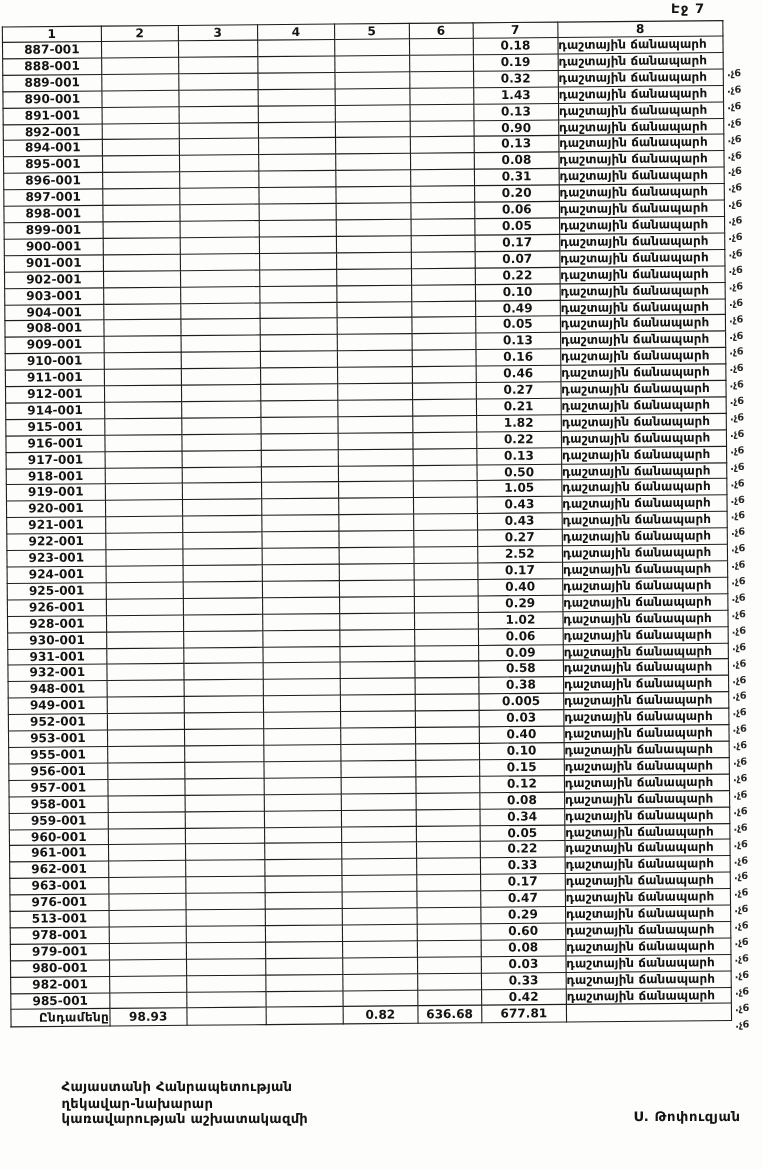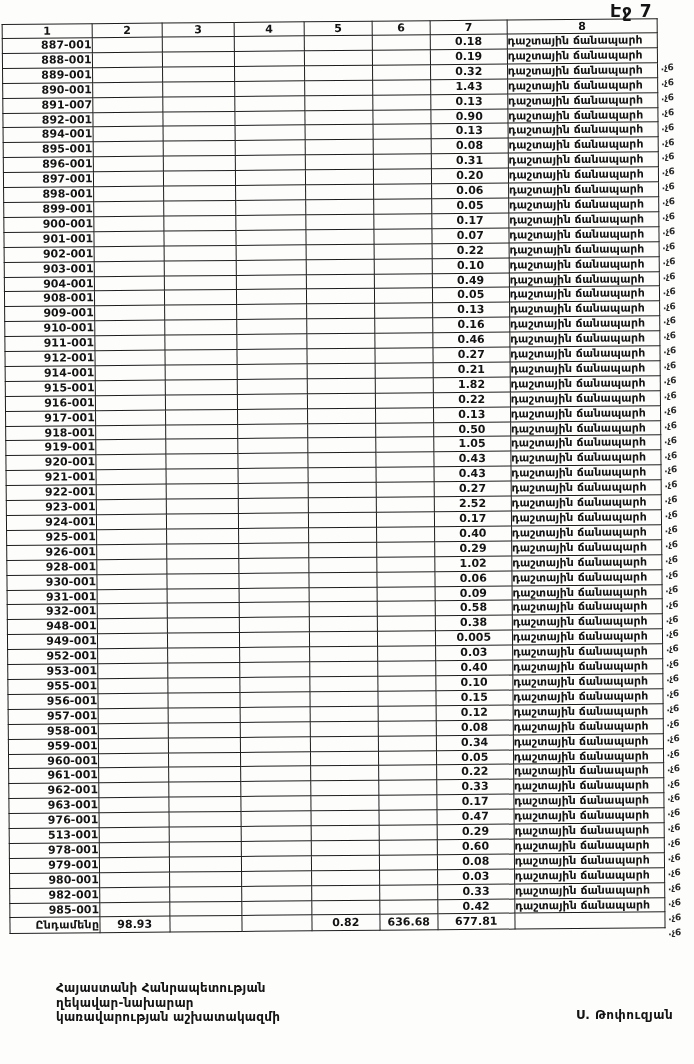--- a/index.html
+++ b/index.html
@@ -4,36 +4,36 @@
 <style>
   html,body { margin:0; padding:0; }
   body {
     width:694px; height:1064px; position:relative; overflow:hidden;
     background:#fdfdfc; color:#141414;
     font-family:"DejaVu Sans", sans-serif;
     -webkit-font-smoothing:none;
   }
   .page-label {
     position:absolute; top:1px; left:610px;
-    font-size:17px; font-weight:bold; letter-spacing:1px;
+    font-size:12px; font-weight:bold; letter-spacing:1px;
   }
   .table-wrap {
     position:absolute; left:6px; top:24px;
     transform:rotate(-0.5deg); transform-origin:0 55%;
   }
   table.doc { border-collapse:collapse; table-layout:fixed; }
   table.doc th, table.doc td {
     border:1.5px solid #1e1e1e; padding:0; overflow:visible;
     font-weight:bold; vertical-align:middle;
   }
   table.doc th {
     height:13px; font-size:11px; font-weight:bold; text-align:center; line-height:13px;
   }
   table.doc td { height:13.9px; line-height:13.9px; font-size:11px; }
-  td.c-id   { text-align:right; }
+  td.c-id   { text-align:center; }
   td.c-empty{ }
   td.c-val  { text-align:center; }
   td.c-road {
     text-align:left; font-size:10.4px; padding-left:3px;
     position:relative; white-space:nowrap;
   }
   .ovf {
     position:absolute; left:100%; top:0; margin-left:4px;
     font-size:9px; font-weight:bold; color:#2a2a2a;margin-top:28px;
   }
@@ -128,21 +128,21 @@
     <td class="c-empty"></td>
     <td class="c-empty"></td>
     <td class="c-val">1.43</td>
     <td class="c-road">
       <span>դաշտային ճանապարհ</span>
       <span class="ovf">.չ6</span>
     </td>
   </tr>
 
   <tr>
-    <td class="c-id">891-007</td>
+    <td class="c-id">891-001</td>
     <td class="c-empty"></td>
     <td class="c-empty"></td>
     <td class="c-empty"></td>
     <td class="c-empty"></td>
     <td class="c-empty"></td>
     <td class="c-val">0.13</td>
     <td class="c-road">
       <span>դաշտային ճանապարհ</span>
       <span class="ovf">.չ6</span>
     </td>

